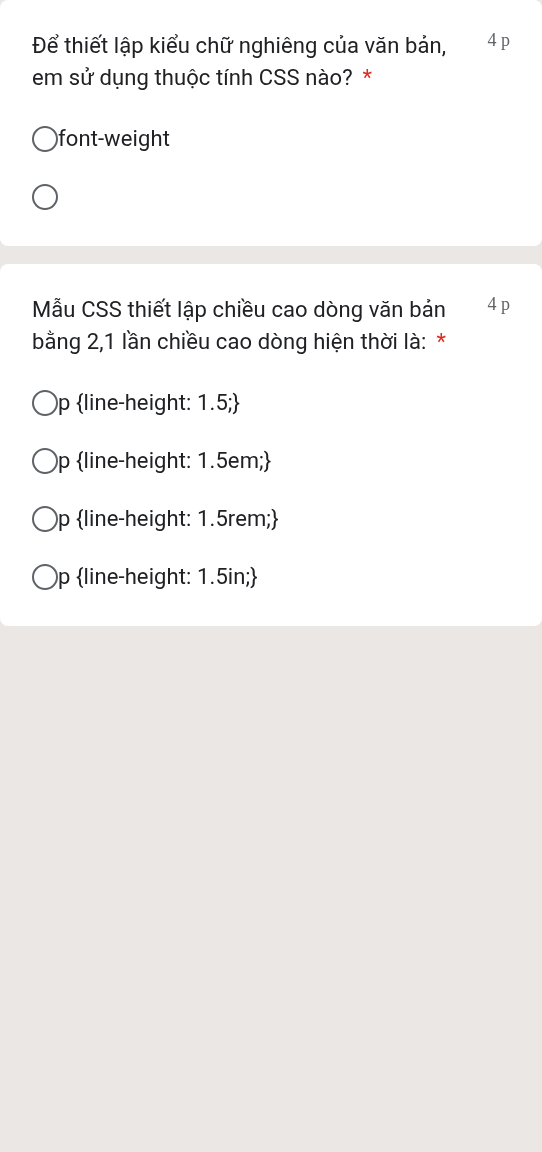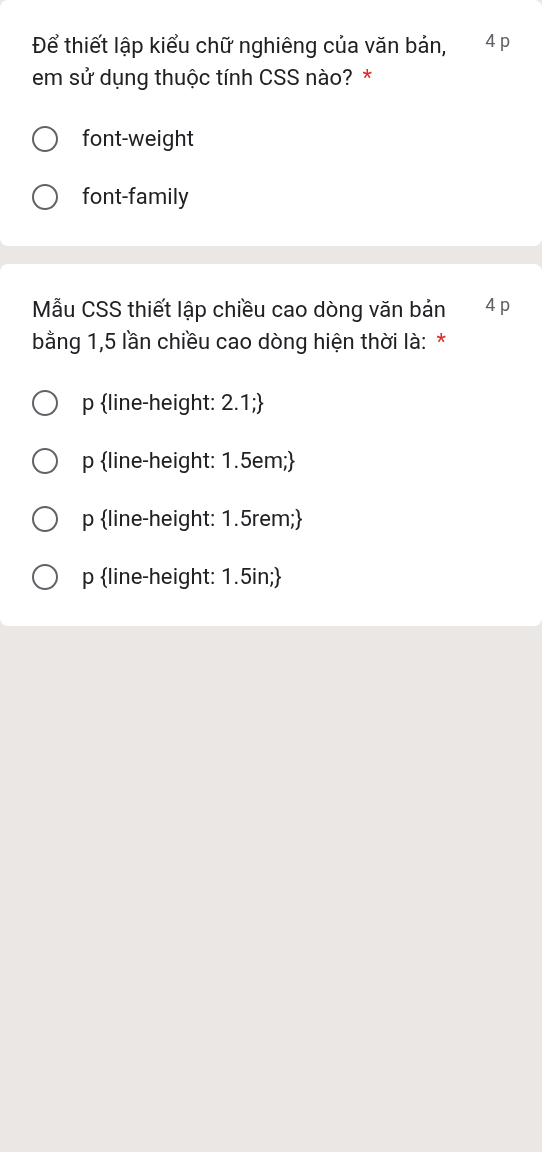--- a/index.html
+++ b/index.html
@@ -29,30 +29,30 @@
     .required-asterisk {
       color: #d93025;
       margin-left: 6px;
       font-size: 22px;
     }
     .points-text {
       color: #5f6368;
       font-size: 18px;
       margin-left: 8px;
       white-space: nowrap;
+      font-family: Liberation Serif, serif;
     }
     .options-list {
       display: flex;
       flex-direction: column;
       gap: 32px;
     }
     .option-row {
       display: flex;
       align-items: center;
-      gap: 24px;
       cursor: pointer;
     }
     .radio-circle {
       width: 26px;
       height: 26px;
       border: 2.5px solid #5f6368;
       border-radius: 50%;
       flex-shrink: 0;
     }
     .option-label {
@@ -82,38 +82,37 @@
     <span class="points-text">4 p</span>
   </div>
   <div style="height:32px"></div>
   <div class="options-list">
     <div class="option-row">
       <div class="radio-circle"></div>
       <span class="option-label">font-weight</span>
     </div>
     <div class="option-row">
       <div class="radio-circle"></div>
-      <span class="option-label">font-family</span>
     </div>
   </div>
 </div>
 
 <div class="question-card">
   <div class="header-line">
     <div class="title-block">
-      <span class="question-text">Mẫu CSS thiết lập chiều cao dòng văn bản bằng 1,5 lần chiều cao dòng hiện thời là:</span>
+      <span class="question-text">Mẫu CSS thiết lập chiều cao dòng văn bản bằng 2,1 lần chiều cao dòng hiện thời là:</span>
       <span class="required-asterisk">*</span>
     </div>
     <span class="points-text">4 p</span>
   </div>
   <div style="height:32px"></div>
   <div class="options-list">
     <div class="option-row">
       <div class="radio-circle"></div>
-      <span class="option-label">p {line-height: 2.1;}</span>
+      <span class="option-label">p {line-height: 1.5;}</span>
     </div>
     <div class="option-row">
       <div class="radio-circle"></div>
       <span class="option-label">p {line-height: 1.5em;}</span>
     </div>
     <div class="option-row">
       <div class="radio-circle"></div>
       <span class="option-label">p {line-height: 1.5rem;}</span>
     </div>
     <div class="option-row">

